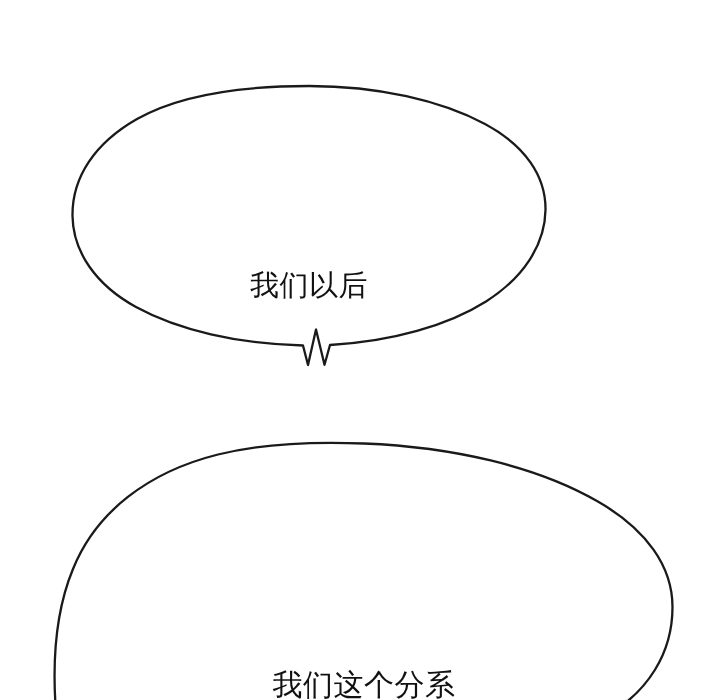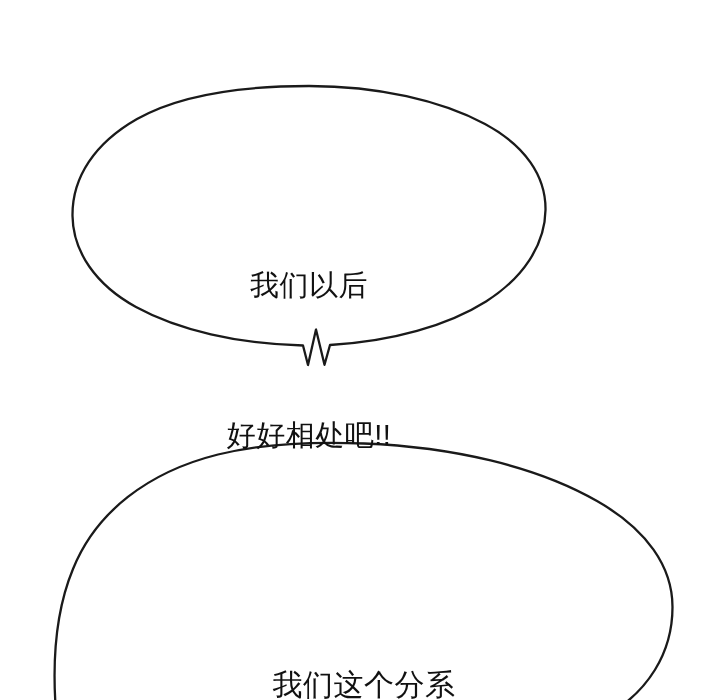--- a/index.html
+++ b/index.html
@@ -86,21 +86,20 @@
              C 52.0 660.0 56.0 610.0 73.0 569.0
              C 96.0 512.0 148.0 472.0 218.0 454.5
              C 262.0 443.5 314.0 441.5 364.0 443.5
              C 452.0 447.0 536.0 466.0 597.0 501.0
              C 647.0 529.5 672.5 567.0 672.5 607.0
              C 672.5 653.0 648.0 692.0 606.0 716.0"></path>
   </svg>
 
   <div id="bubble-1-text" class="bubble-text">
     <span class="text-line">我们以后</span>
-    <span class="text-line">好好相处吧!!</span>
   </div>
 
   <div id="bubble-2-text" class="bubble-text">
     <span class="text-line">我们这个分系</span>
     
     
   </div>
 
 </div>
 

